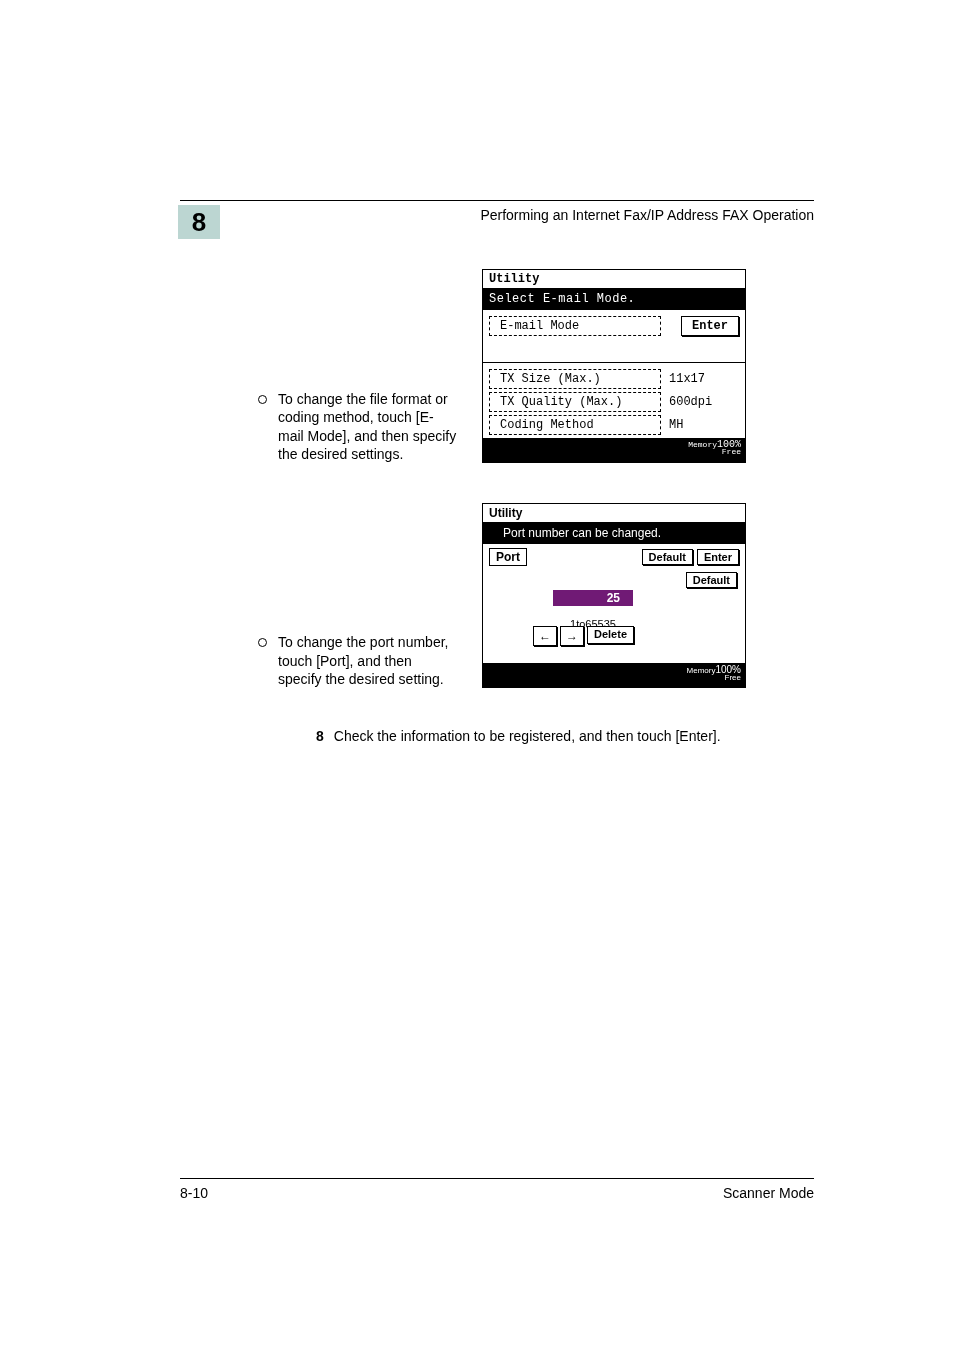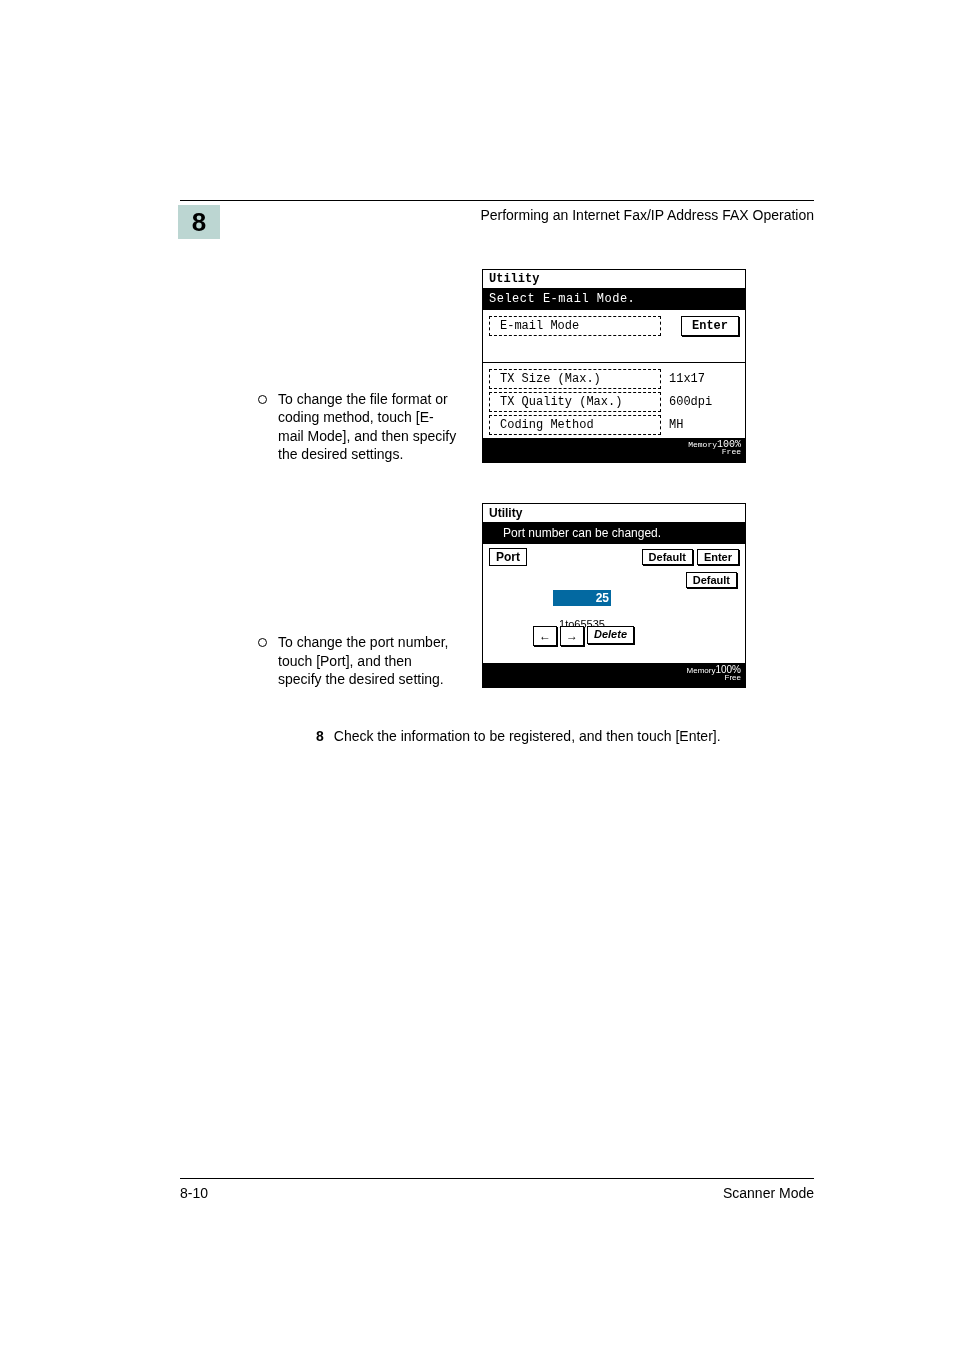--- a/index.html
+++ b/index.html
@@ -172,23 +172,23 @@
     right: 8px;
     top: 28px;
   }
   .lcd2 .valrow {
     position: absolute;
     left: 70px;
     top: 46px;
     text-align: center;
   }
   .lcd2 .val {
-    background: #0369a1;
-    color: #fff;
-    padding: 1px 2px;
+    background: #701a75;
+    color: #fff;
+    padding: 1px 13px;
     font-weight: 700;
     display: inline-block;
     min-width: 54px;
     text-align: right;
   }
   .lcd2 .range { font-size: 11px; margin-top: 12px; }
   .lcd2 .arrows {
     position: absolute;
     left: 50px;
     top: 82px;
@@ -292,21 +292,21 @@
             <span class="smallbtn">Enter</span>
           </div>
           <span class="smallbtn defaultbtn">Default</span>
           <div class="valrow">
             <div class="val">25</div>
             <div class="range">1to65535</div>
           </div>
           <div class="arrows">
             <span class="arrbtn">←</span>
             <span class="arrbtn">→</span>
-            <span class="smallbtn" style="height:14px;font-style:italic;">Delete</span>
+            <span class="smallbtn" style="height:14px;">Delete</span>
           </div>
         </div>
         <div class="footer">
           <span class="sml">Memory</span><span>100%</span><br>
           <span class="sml" style="position:relative; top:-4px;">Free</span>
         </div>
       </div>
     </div>
 
     <div class="step8">

